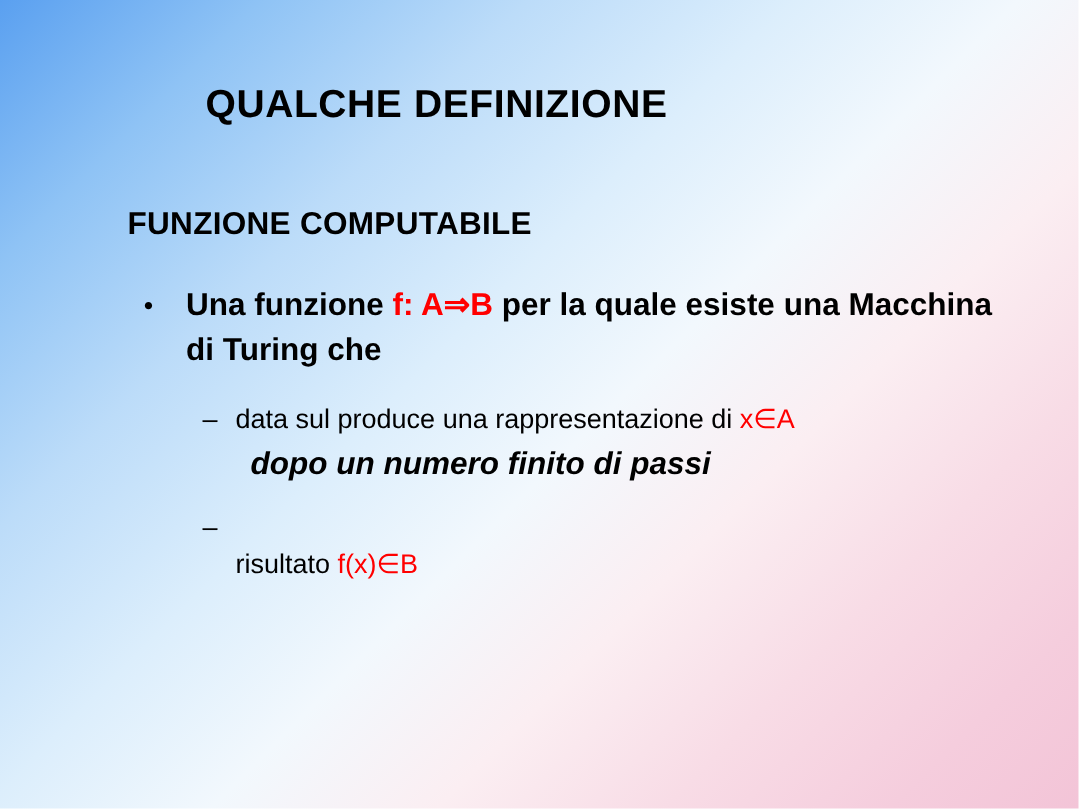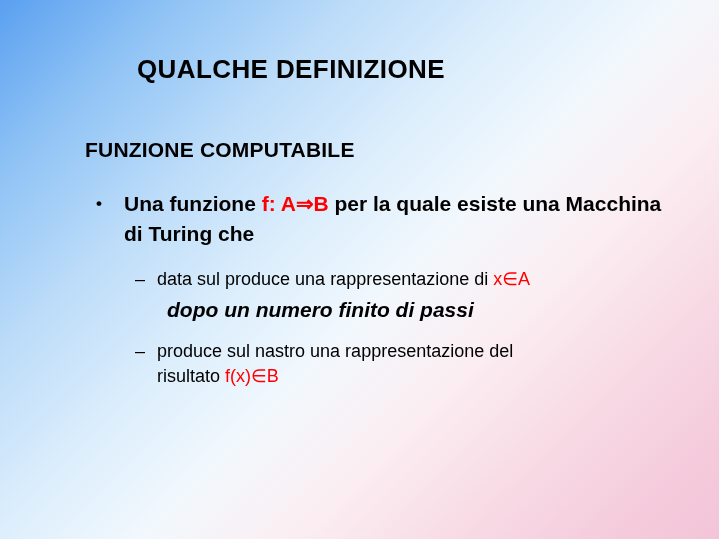--- a/index.html
+++ b/index.html
@@ -144,17 +144,17 @@
 
     <div class="sub1">
       <span class="dash">–</span>
       <span class="stext"><span>data sul produce una rappresentazione di </span><span class="red">x∈A</span></span>
     </div>
 
     <div class="midline">dopo un numero finito di passi</div>
 
     <div class="sub2">
       <span class="dash">–</span>
-      <span class="stext"><span>produce sul nastro una rappresentazione del</span><br><span>risultato </span><span class="red">f(x)∈B</span></span>
+      <span class="stext"><br><span>risultato </span><span class="red">f(x)∈B</span></span>
     </div>
 
   </div>
 </div>
 
 </body></html>

